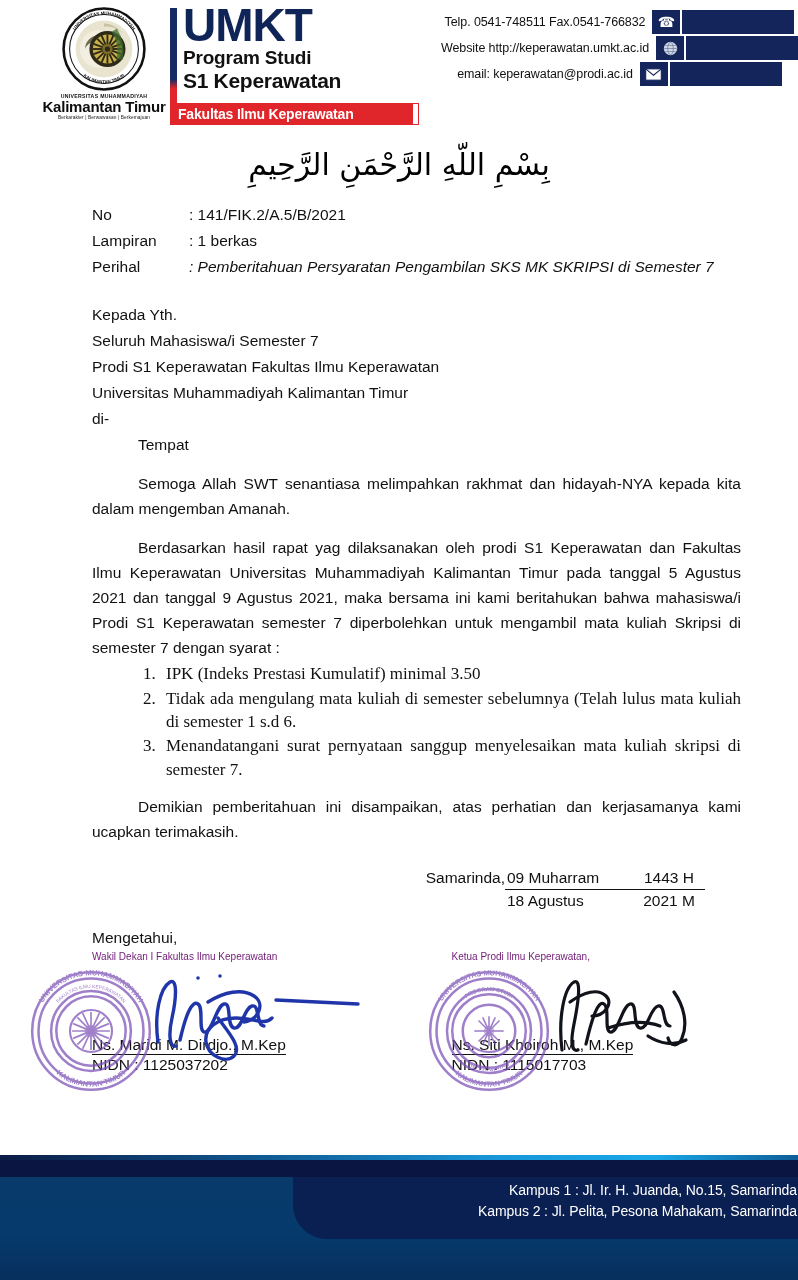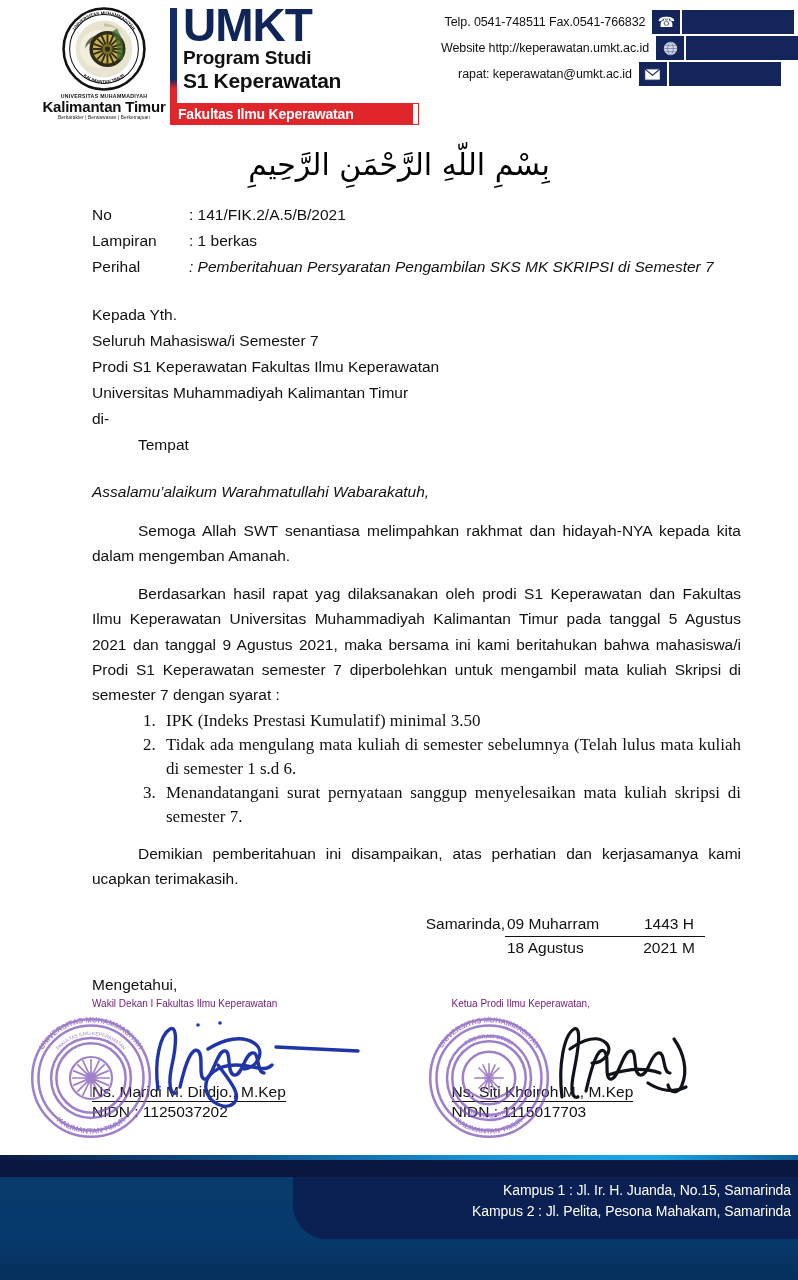--- a/index.html
+++ b/index.html
@@ -174,21 +174,21 @@
   .f-main {
     position: absolute; top: 22px; left: 0; width: 100%; height: 103px;
     background: linear-gradient(to bottom, #093a6b 0%, #063a6d 55%, #062f5c 100%);
   }
   .f-panel {
     position: absolute; top: 22px; right: 0; width: 505px; height: 62px;
     background: #0a1f52;
     border-bottom-left-radius: 34px;
   }
   .f-lines {
-    position: absolute; top: 25px; right: 7px;
+    position: absolute; top: 25px; right: 1px;
     text-align: right; color: #fff; font-size: 14px; line-height: 1.5;
     letter-spacing: -.1px; z-index: 3;
   }
 </style>
 </head>
 <body>
 
 <div class="page">
 
   <div class="header">
@@ -260,21 +260,21 @@
               <circle cx="12" cy="12" r="10" fill="#cfd6e6" stroke="#fff" stroke-width="1"></circle>
               <ellipse cx="12" cy="12" rx="4.5" ry="10" fill="none" stroke="#5d6e93" stroke-width="1"></ellipse>
               <line x1="2" y1="12" x2="22" y2="12" stroke="#5d6e93" stroke-width="1"></line>
               <line x1="3.5" y1="7" x2="20.5" y2="7" stroke="#5d6e93" stroke-width="1"></line>
               <line x1="3.5" y1="17" x2="20.5" y2="17" stroke="#5d6e93" stroke-width="1"></line>
             </svg>
         </div>
         <div class="cbar"></div>
       </div>
       <div class="crow">
-        <div class="ctext">rapat: keperawatan@umkt.ac.id</div>
+        <div class="ctext">email: keperawatan@prodi.ac.id</div>
         <div class="cicon">
           <svg width="17" height="13" viewBox="0 0 24 18">
               <rect x="1" y="1" width="22" height="16" fill="#fff" stroke="#14255c" stroke-width="1.5"></rect>
               <path d="M1 1 L12 10 L23 1" fill="none" stroke="#14255c" stroke-width="1.5"></path>
             </svg>
         </div>
         <div class="cbar"></div>
       </div>
     </div>
   </div>
@@ -300,21 +300,20 @@
 
     <div class="addr">
       <div>Kepada Yth.</div>
       <div>Seluruh Mahasiswa/i Semester 7</div>
       <div>Prodi S1 Keperawatan Fakultas Ilmu Keperawatan</div>
       <div>Universitas Muhammadiyah Kalimantan Timur</div>
       <div>di-</div>
       <div class="indent">Tempat</div>
     </div>
 
-    <div class="salam">Assalamu’alaikum Warahmatullahi Wabarakatuh,</div>
 
     <p class="para">Semoga Allah SWT senantiasa melimpahkan rakhmat dan hidayah-NYA kepada kita dalam mengemban Amanah.</p>
     <p class="para">Berdasarkan hasil rapat yag dilaksanakan oleh prodi S1 Keperawatan dan Fakultas Ilmu Keperawatan Universitas Muhammadiyah Kalimantan Timur pada tanggal 5 Agustus 2021 dan tanggal 9 Agustus 2021, maka bersama ini kami beritahukan bahwa mahasiswa/i Prodi S1 Keperawatan semester 7 diperbolehkan untuk mengambil mata kuliah Skripsi di semester 7 dengan syarat :</p>
 
     <ol class="syarat">
       <li>IPK (Indeks Prestasi Kumulatif) minimal 3.50</li>
       <li>Tidak ada mengulang mata kuliah di semester sebelumnya (Telah lulus mata kuliah di semester 1 s.d 6.</li>
       <li>Menandatangani surat pernyataan sanggup menyelesaikan mata kuliah skripsi di semester 7.</li>
     </ol>
 

